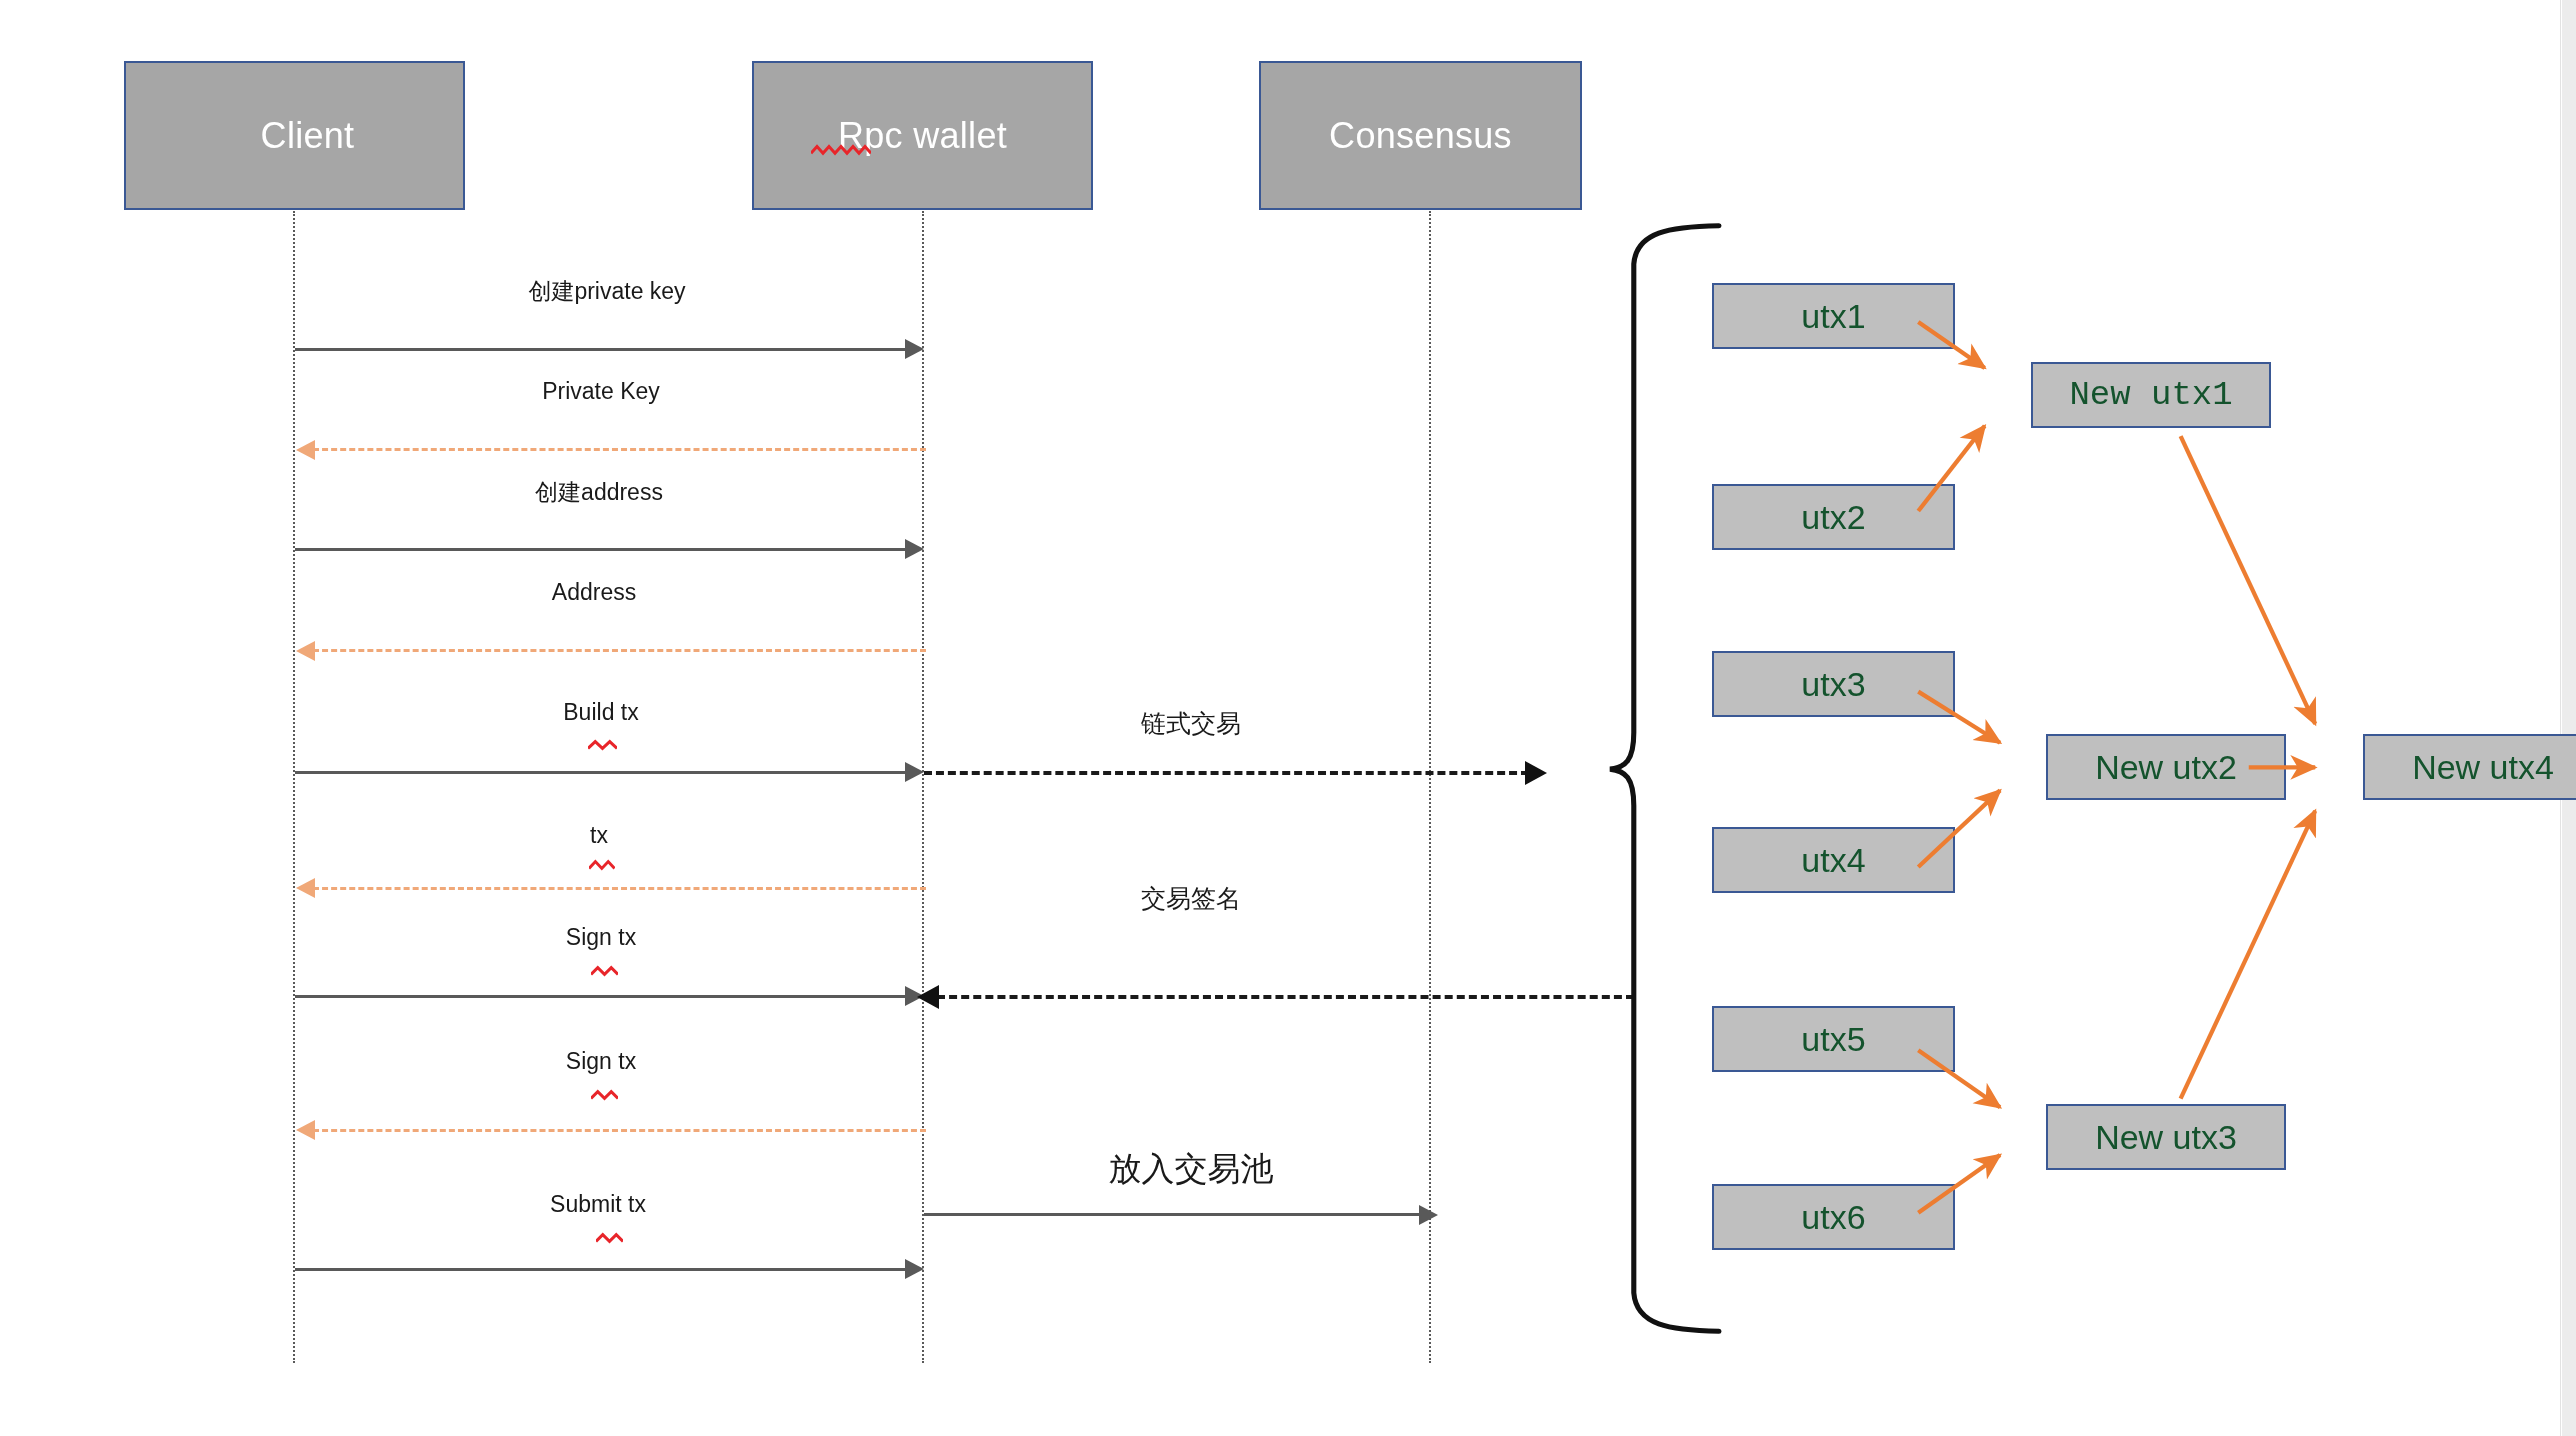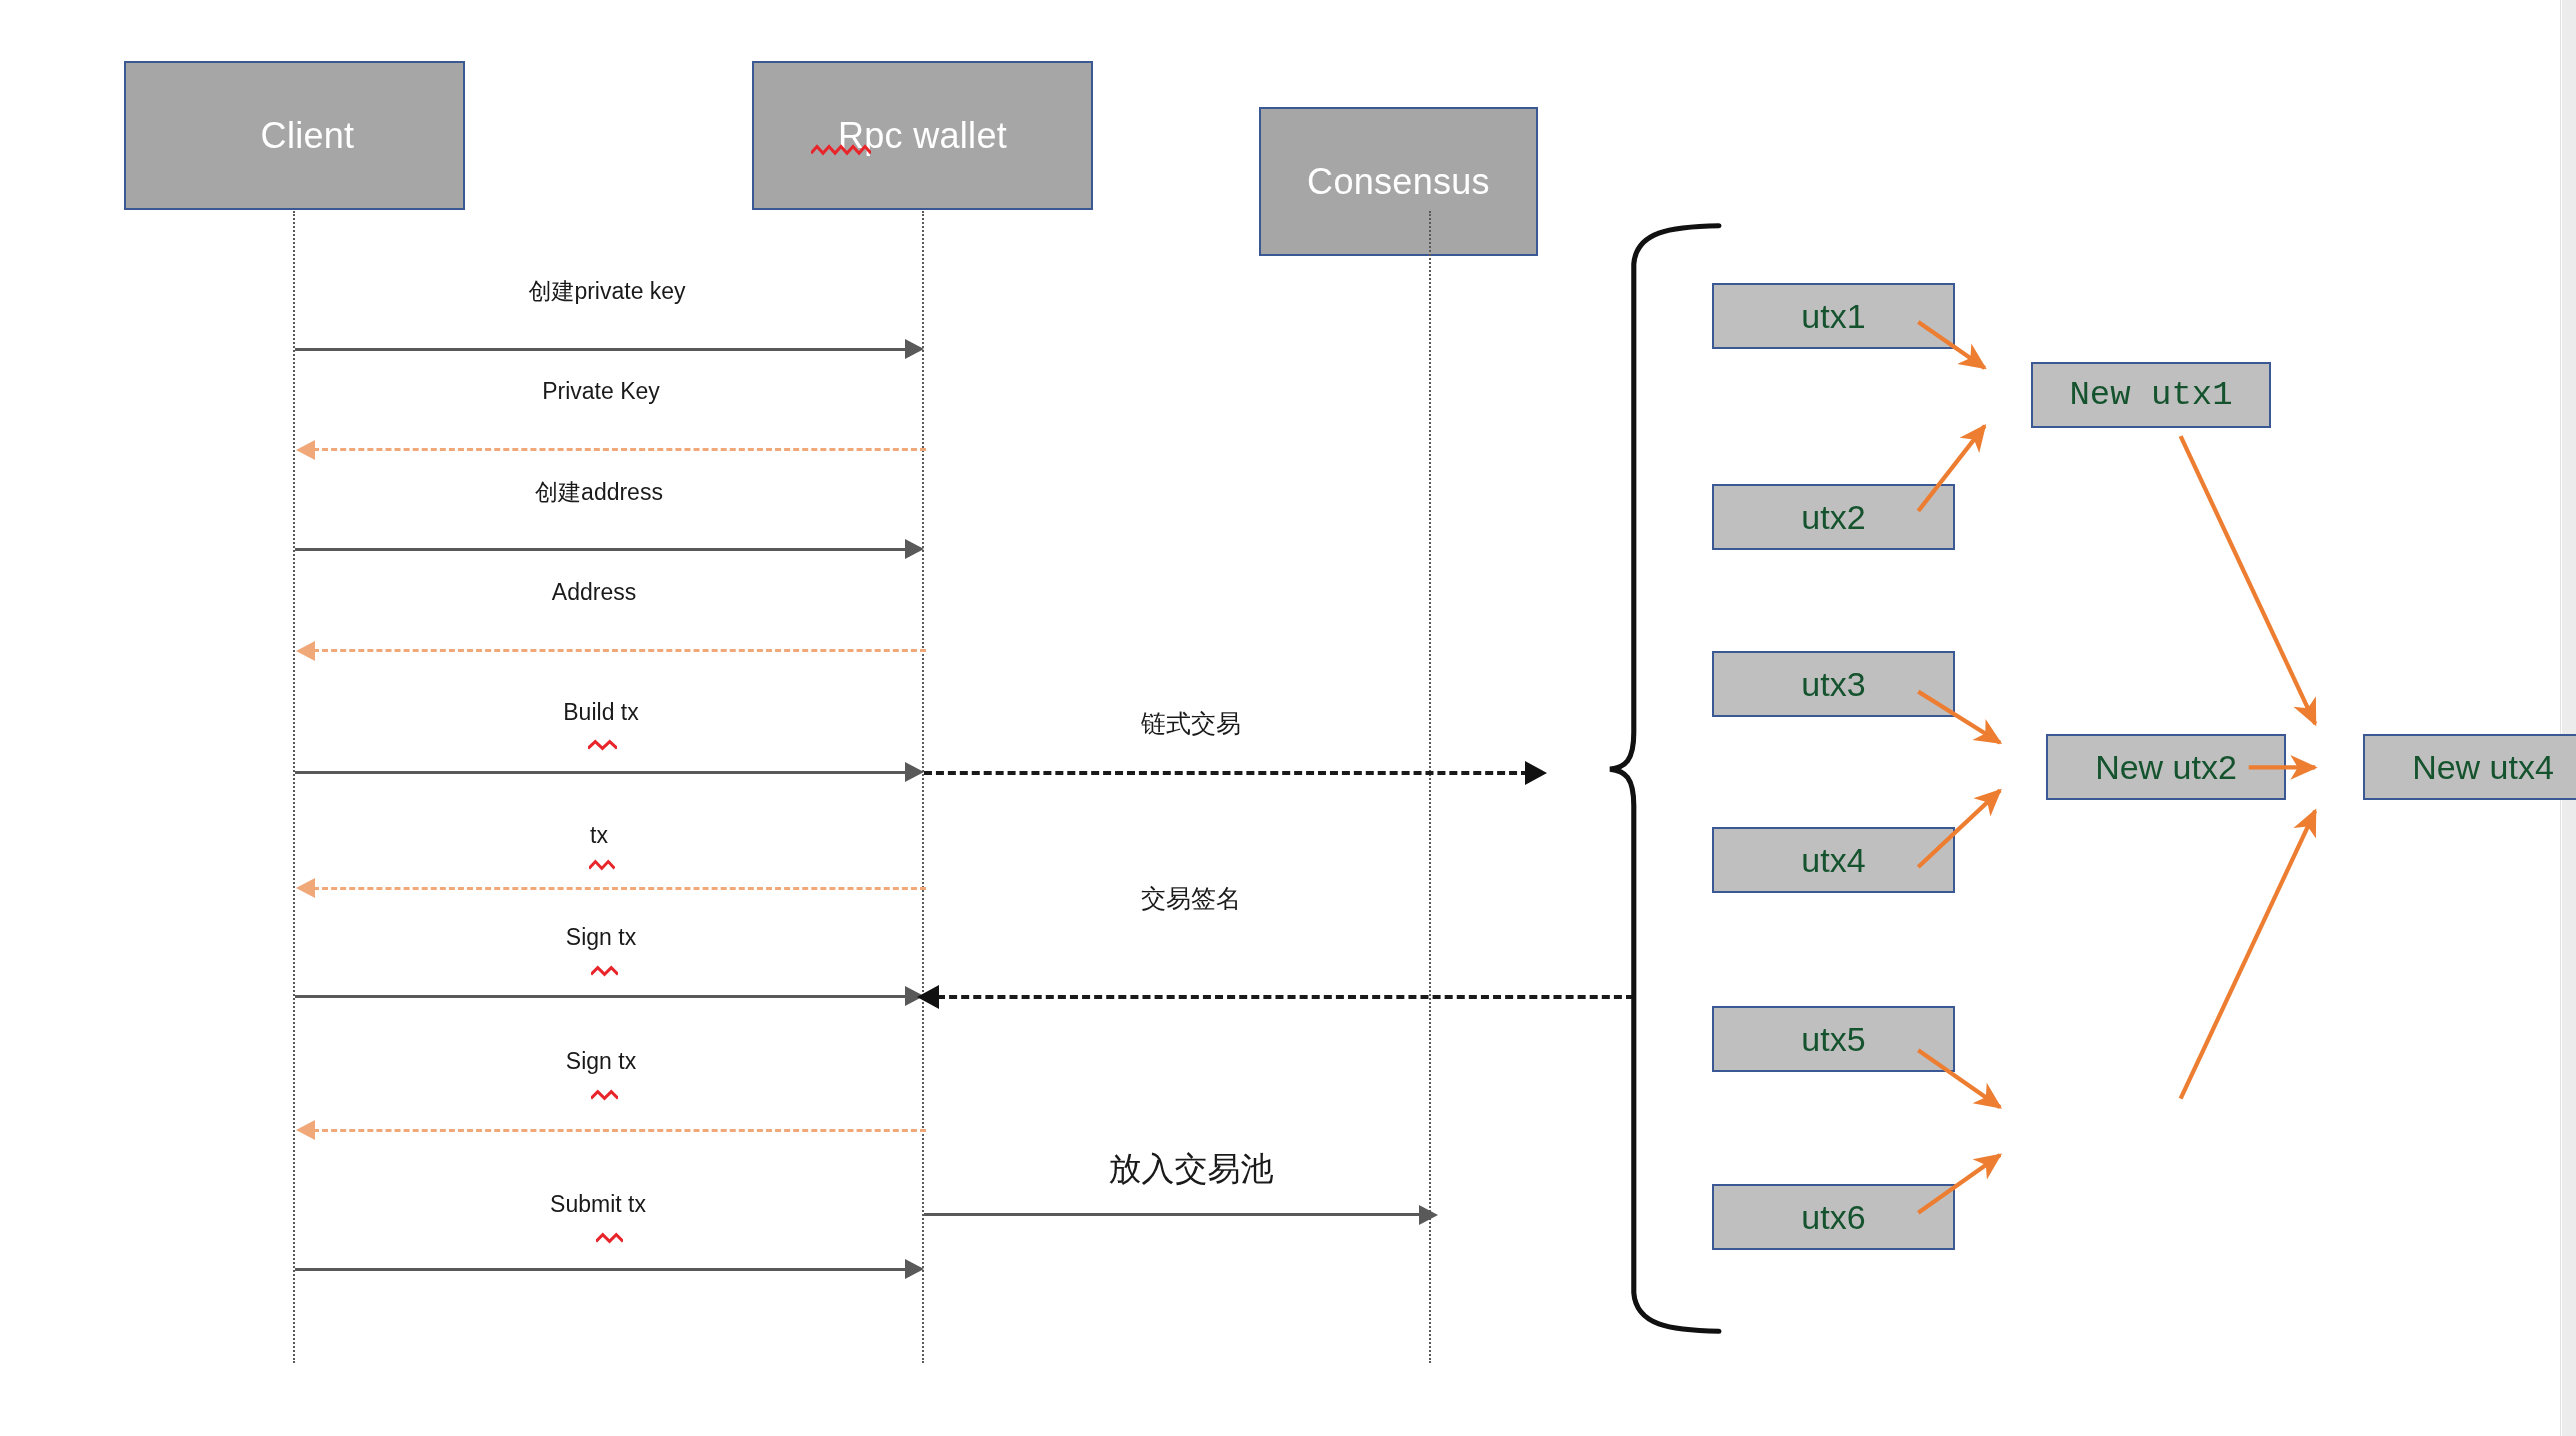--- a/index.html
+++ b/index.html
@@ -138,21 +138,21 @@
   </div>
 
   <div class="actor-box" style="left:752px; top:61px; width:341px; height:149px;">
     <span class="actor-label">Rpc wallet</span>
   </div>
 
   <svg class="squiggle" style="left:811px; top:143px; width:60px; height:13.6px;" viewBox="0 0 70 16" preserveAspectRatio="none">
     <path d="M0 12 L7 4 L14 12 L21 4 L28 12 L35 4 L42 12 L49 4 L56 12 L63 4 L70 12" fill="none" stroke="#e8252a" stroke-width="3.5"></path>
   </svg>
 
-  <div class="actor-box" style="left:1259px; top:61px; width:279px; height:149px;margin-top:46px;">
+  <div class="actor-box" style="left:1259px; top:61px; width:323px; height:149px;">
     <span class="actor-label">Consensus</span>
   </div>
 
   <div class="lifeline" style="left:293px;  top:211px; height:1152px;"></div>
   <div class="lifeline" style="left:922px; top:211px; height:1152px;"></div>
   <div class="lifeline" style="left:1429px; top:211px; height:1152px;"></div>
 
   <div class="msg-label" style="left:607px; top:276px;">创建private key</div>
   <div class="arrow-line solid-gray" style="left:295px; top:348px; width:615px;"></div>
   <div class="arrowhead ah-right-gray" style="left:905px; top:339px;"></div>
@@ -243,20 +243,23 @@
   </div>
   <div class="utxo-box" style="left:1672px; top:1184px; width:243px; height:66px;">
     <span>utx6</span>
   </div>
 
   <div class="utxo-box" style="left:1991px; top:362px; width:240px; height:66px;font-family:Liberation Mono, monospace;">
     <span>New utx1</span>
   </div>
   <div class="utxo-box" style="left:2006px; top:734px; width:240px; height:66px;">
     <span>New utx2</span>
+  </div>
+  <div class="utxo-box" style="left:2006px; top:1104px; width:240px; height:66px;">
+    <span>New utx3</span>
   </div>
   <div class="utxo-box" style="left:2323px; top:734px; width:240px; height:66px;">
     <span>New utx4</span>
   </div>
 
   <svg class="overlay" viewBox="0 0 3024 1686">
     <defs>
       <marker id="oarrow" viewBox="0 0 12 12" refX="10" refY="6" markerWidth="7" markerHeight="7" orient="auto-start-reverse">
         <path d="M 0 1 L 11 6 L 0 11 L 3 6 z" fill="#ed7d31"></path>
       </marker>

